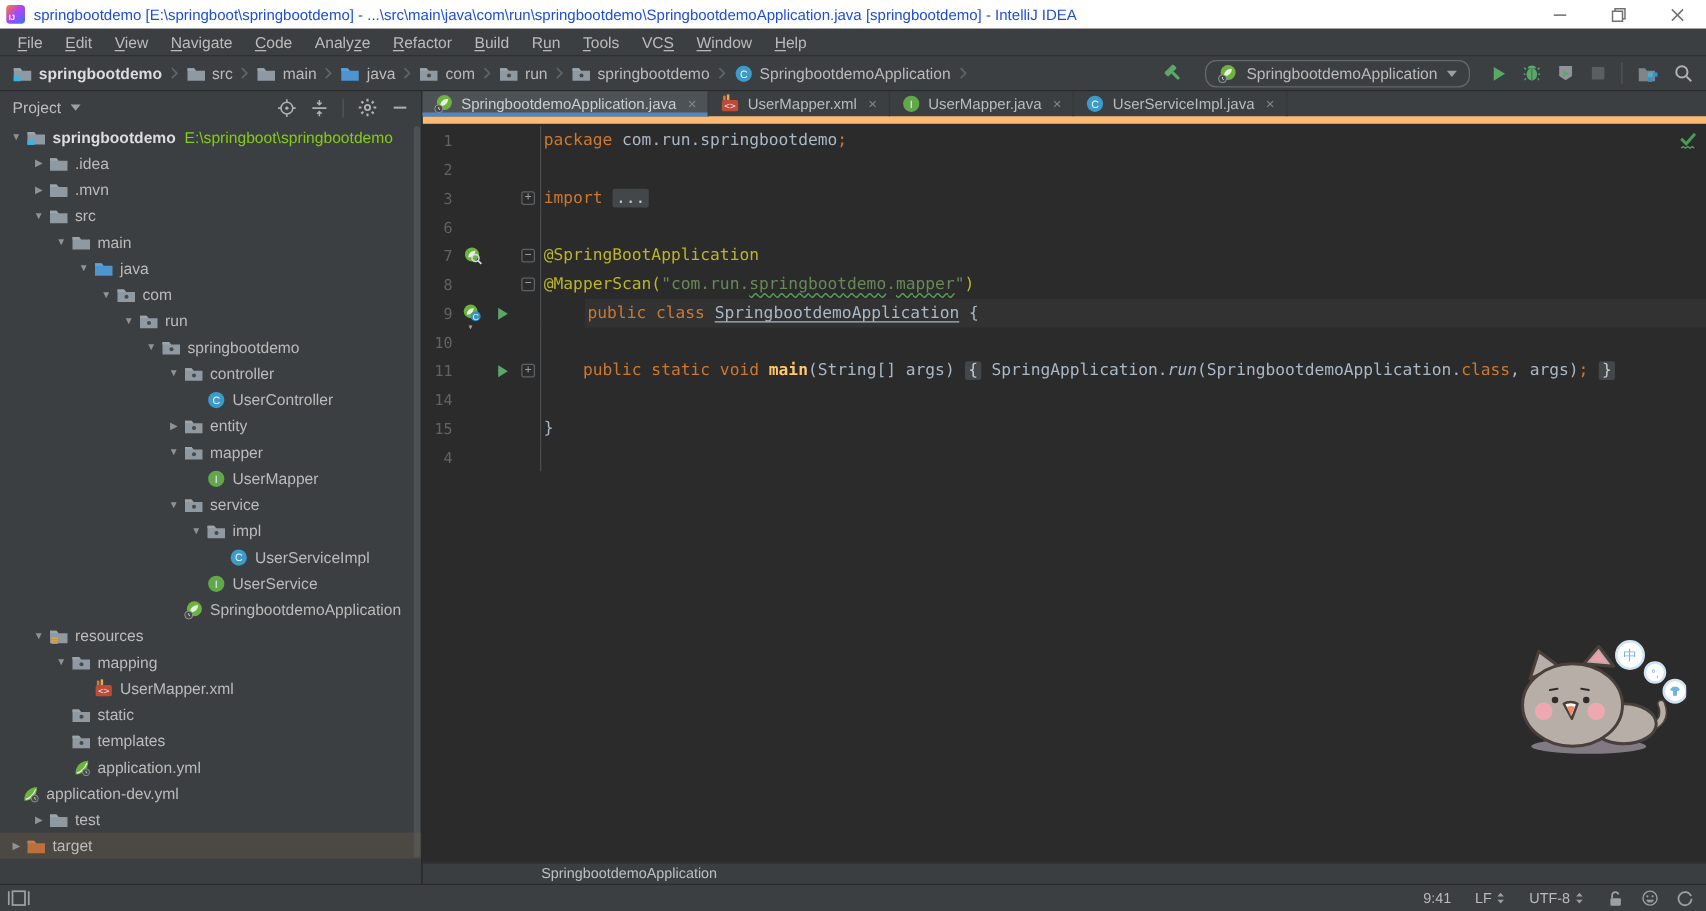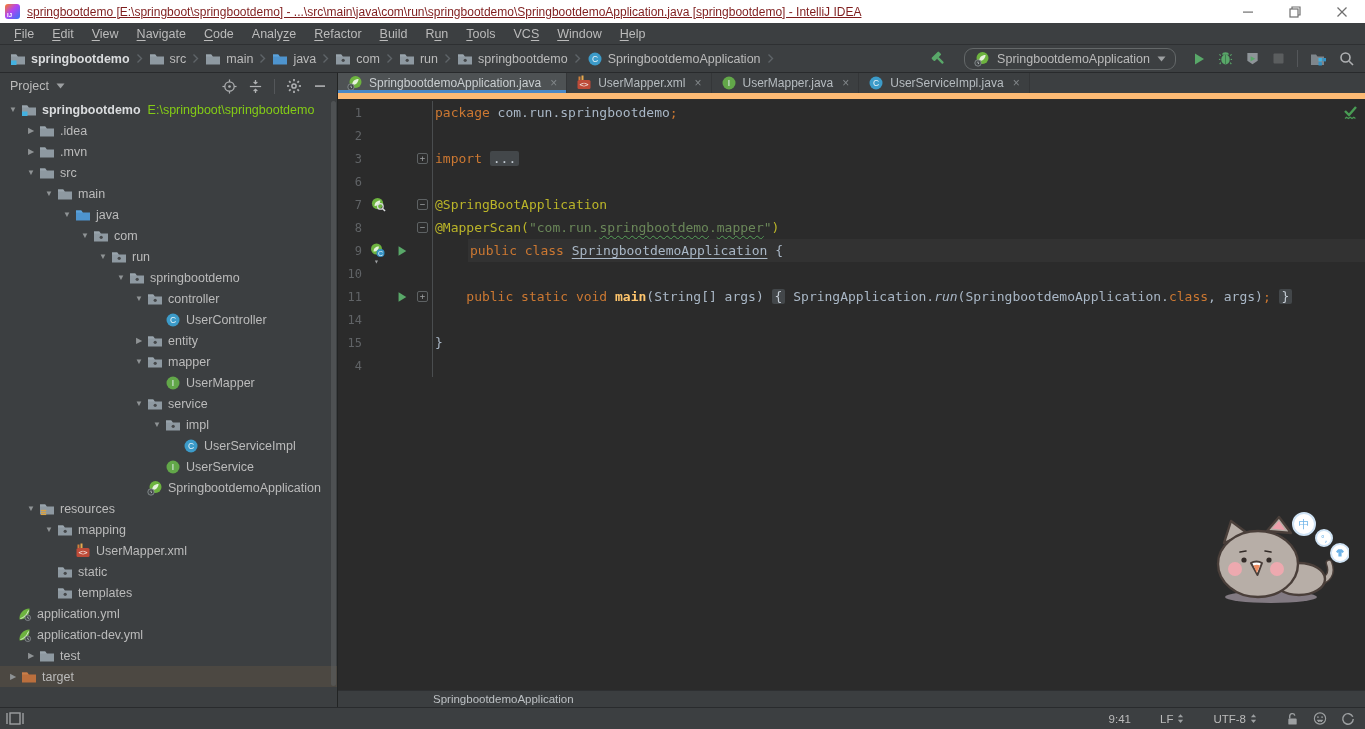--- a/index.html
+++ b/index.html
@@ -13,21 +13,21 @@
   .icon svg { display:block; }
 
   
   .titlebar { height:23px; background:#ffffff; display:flex; align-items:center; }
   .app-logo {
     width:15px; height:15px; border-radius:3px; margin:0 7px 0 5px; flex:none;
     background:linear-gradient(135deg,#fc801d 0%,#b345f1 45%,#3177f6 100%);
     color:#fff; font-size:6px; font-weight:bold;
     display:flex; align-items:flex-end; padding:1px 0 1px 2px;
   }
-  .win-title { font-size:12px; color:#7f1d1d; white-space:nowrap;text-decoration:underline; }
+  .win-title { font-size:12px; color:#1d4ed8; white-space:nowrap; }
   .win-controls { margin-left:auto; display:flex; height:100%; }
   .win-btn { width:47px; height:100%; display:flex; align-items:center; justify-content:center; }
 
   
   .menubar { height:22px; background:#3c3f41; display:flex; align-items:center; padding-left:5px;
              border-bottom:1px solid #2e3032; }
   .menu-item { padding:0 9px; font-size:12.5px; color:#bbbbbb; }
   .menu-item u { text-underline-offset:2px; }
 
   
@@ -100,21 +100,21 @@
 
   .insp-check { position:absolute; top:4px; right:7px; }
   .cat-sticker { position:absolute; right:16px; top:408px; pointer-events:none; }
 
   .editor-breadcrumb { height:17px; flex:none; background:#3b3e40; border-top:1px solid #2e3032;
                        display:flex; align-items:center; padding-left:95px; font-size:11.5px; color:#bcc0c3; }
 
   
   .statusbar { height:22px; background:#3c3f41; border-top:1px solid #292b2d;
                display:flex; align-items:center; padding:0 10px 0 6px; font-size:11.5px; color:#bbbbbb; }
-  .sb-right { margin-left:auto; display:flex; align-items:center; gap:29px; }
+  .sb-right { margin-left:auto; display:flex; align-items:center; gap:19px; }
   .sb-item { display:flex; align-items:center; gap:4px; }
 </style>
 </head>
 <body>
 
 <div class="titlebar">
   <span class="app-logo">IJ</span>
   <span class="win-title">springbootdemo [E:\springboot\springbootdemo] - ...\src\main\java\com\run\springbootdemo\SpringbootdemoApplication.java [springbootdemo] - IntelliJ IDEA</span>
   <div class="win-controls">
     <span class="win-btn icon">
@@ -654,21 +654,21 @@
           <span class="tree-arrow"></span>
           <span class="icon tree-icon">
             <svg width="16" height="16" viewBox="0 0 16 16">
               <path d="M1 3.5h5.2l1.6 2H15V13.5H1z" fill="#8E99A1"></path>
               <path d="M1 3.5h5.2l1.6 2H1z" fill="#9AA5AD"></path>
               <circle cx="8.2" cy="9.3" r="1.6" fill="#46494B"></circle>
             </svg>
           </span>
           <span class="tree-label">templates</span>
         </div>
-        <div class="tree-row" style=" align-items: center;">
+        <div class="tree-row" style="padding-left: 41px; align-items: center;">
           <span class="tree-arrow"></span>
           <span class="icon tree-icon">
             <svg width="16" height="16" viewBox="0 0 16 16">
               <path d="M3.5 13.5C3 7.5 7 3 13.5 2.5 14 9 10 13.5 3.5 13.5z" fill="#6DB33F"></path>
               <path d="M4.5 12.5C7 12 11 9 12.5 4.5" stroke="#E6F2DC" stroke-width="1" fill="none"></path>
               <circle cx="11.8" cy="11.8" r="2.8" fill="#45494B" stroke="#8A8F93" stroke-width="0.8"></circle>
               <path d="M11.8 10.6v1.4l.9.6" stroke="#C8CDD0" stroke-width="0.8" fill="none"></path>
             </svg>
           </span>
           <span class="tree-label">application.yml</span>

